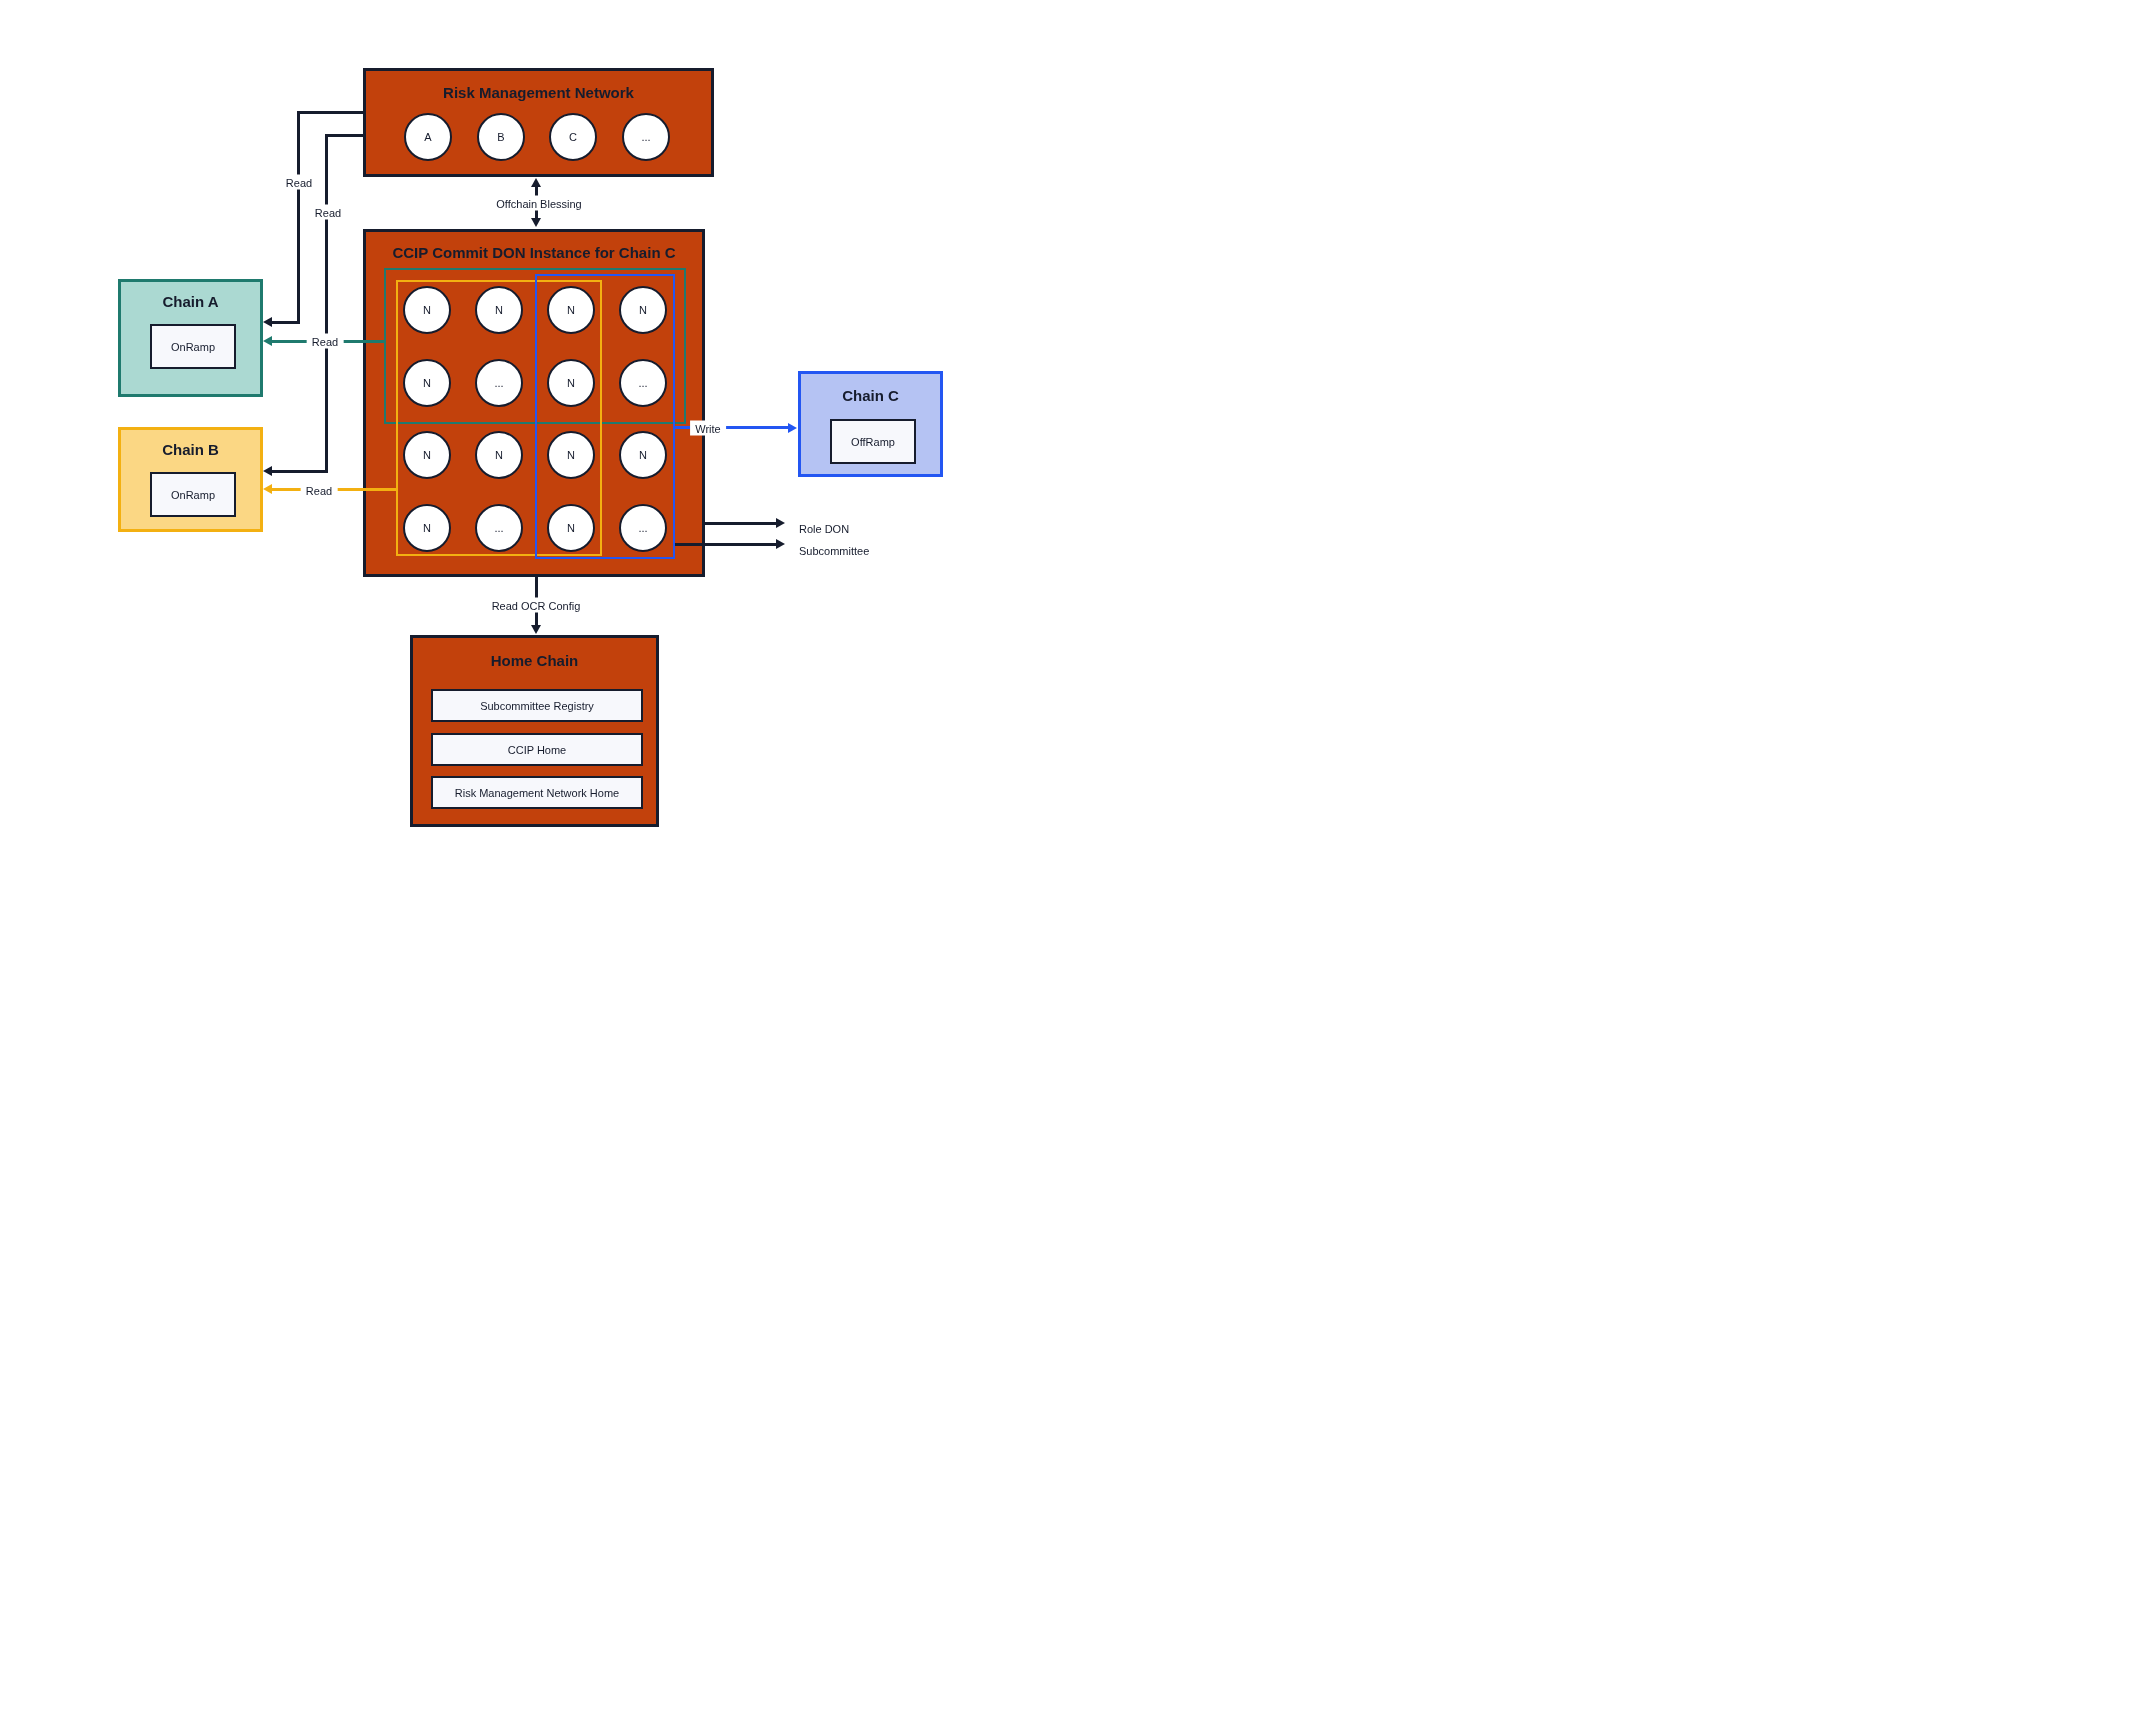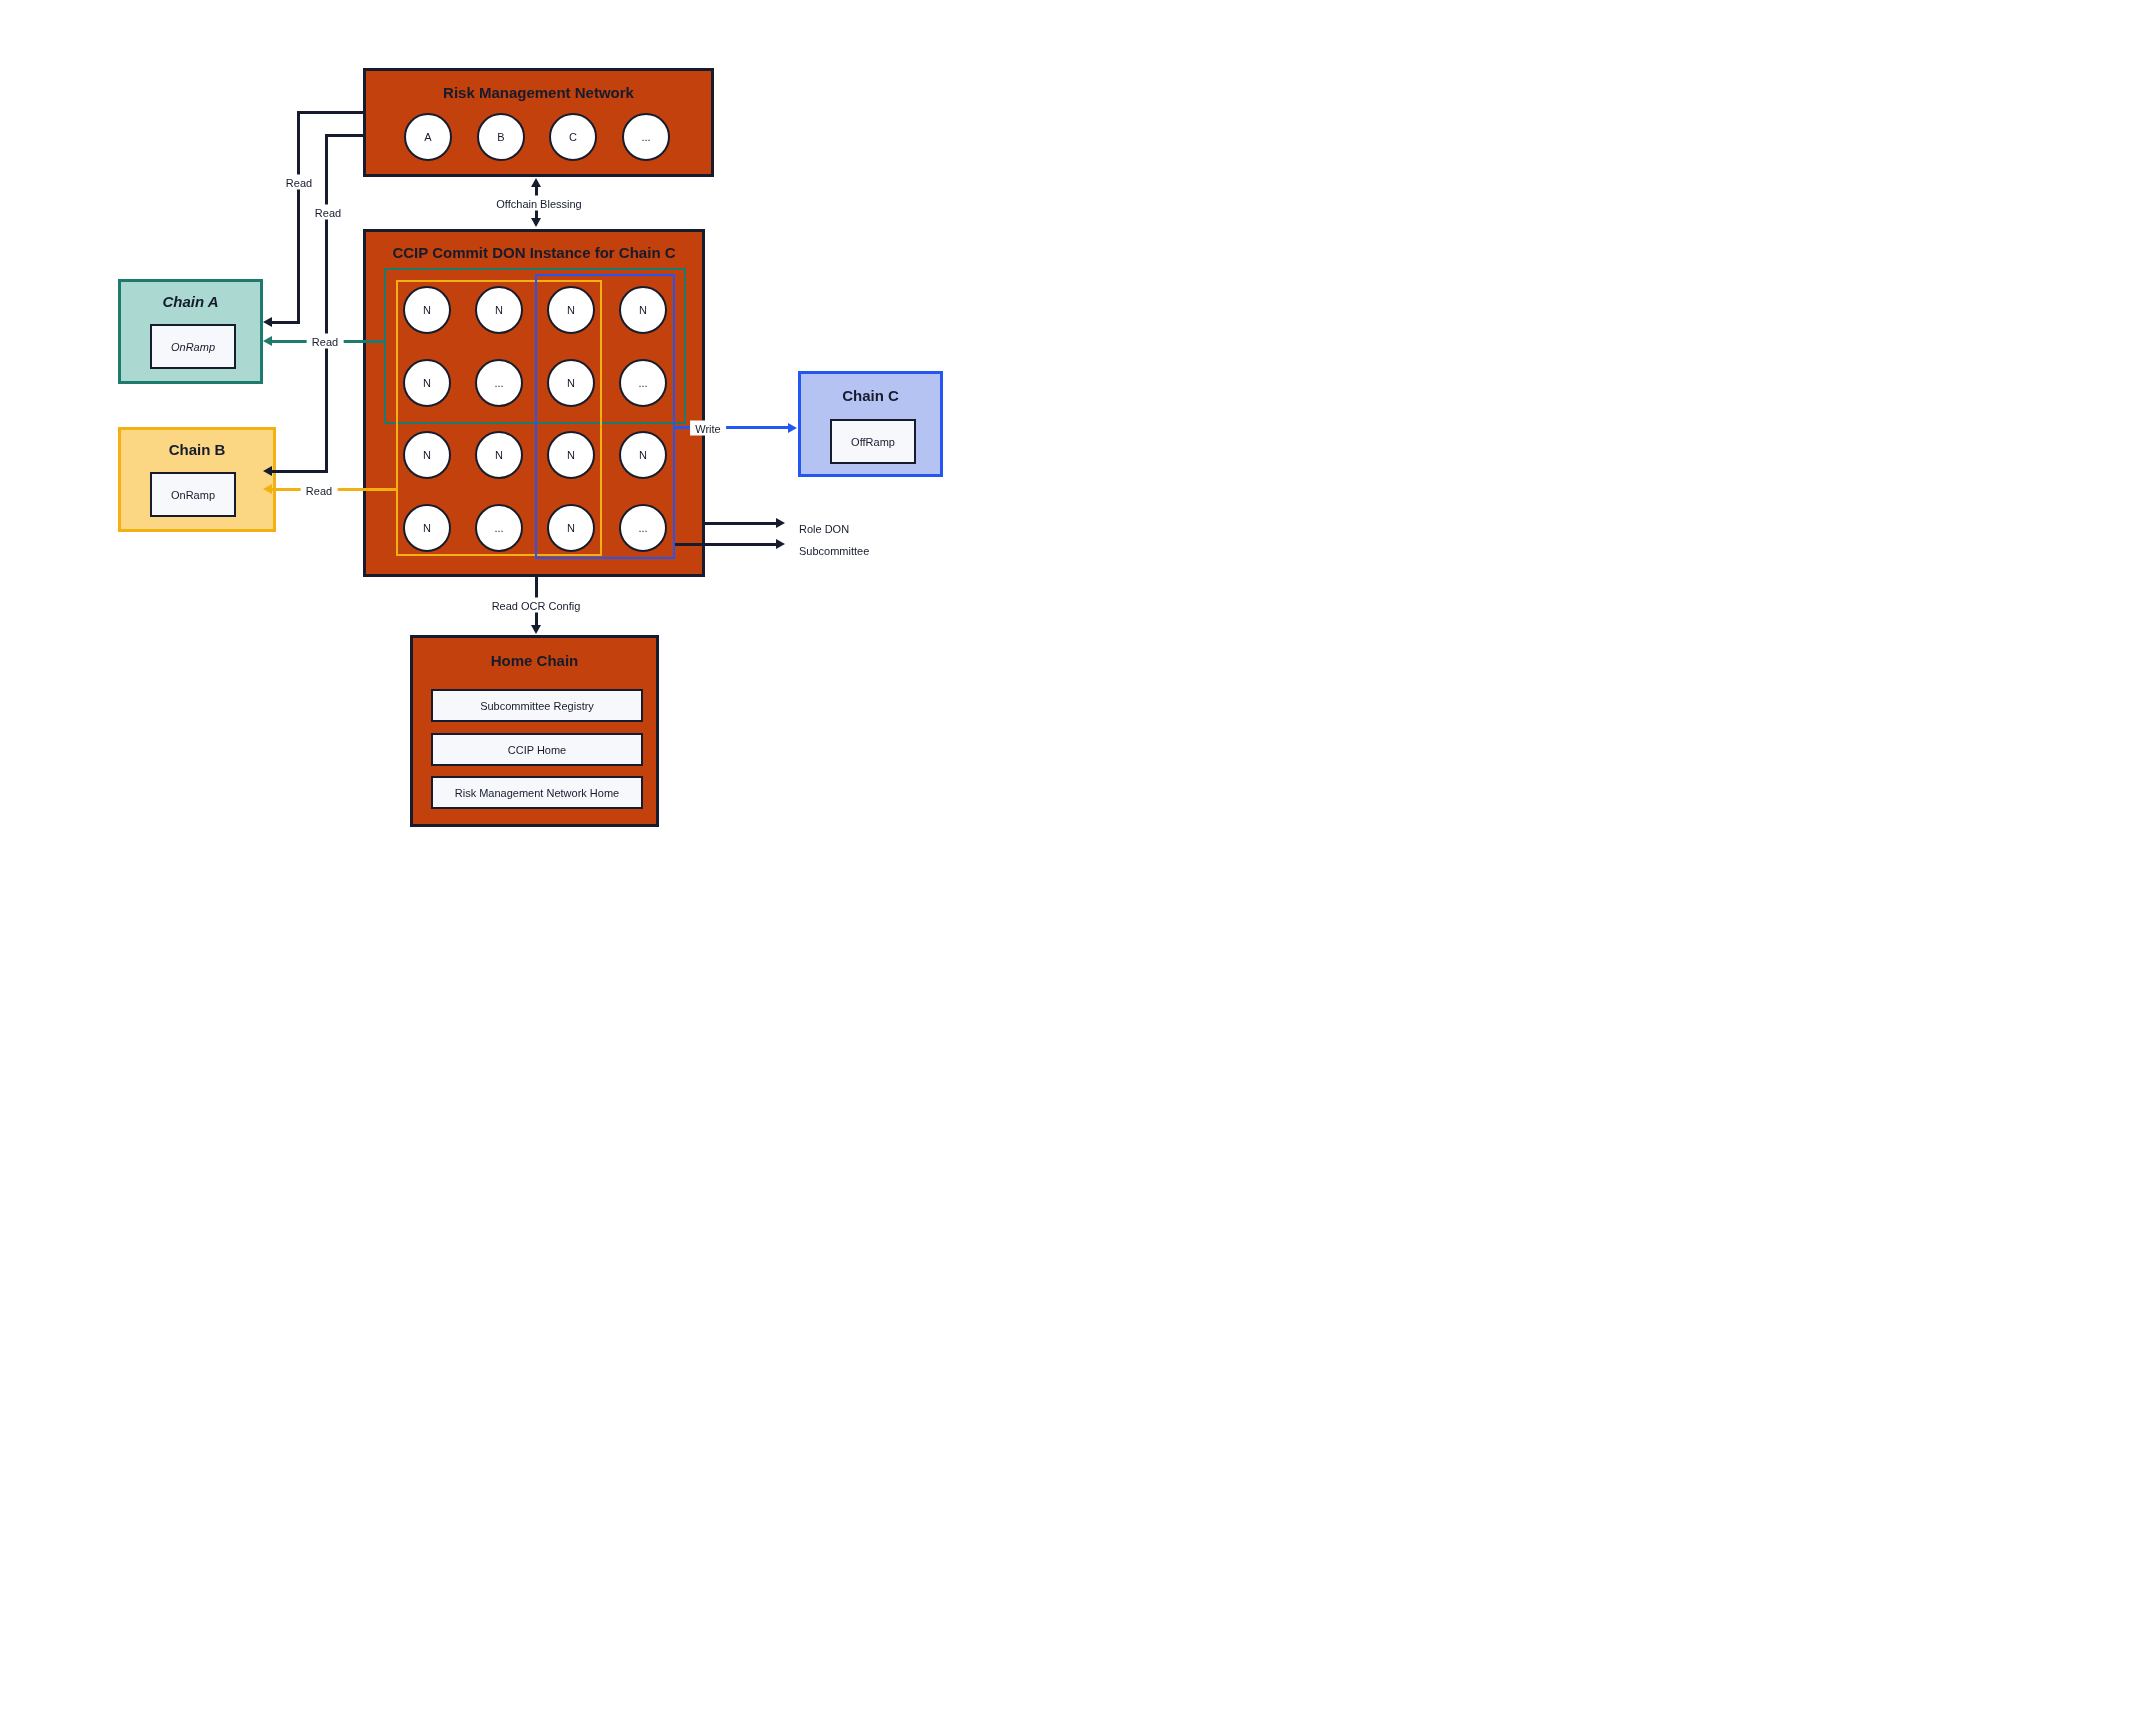--- a/index.html
+++ b/index.html
@@ -112,26 +112,26 @@
   <div class="circle" style="left:475px;top:504px;">
       <span>...</span>
     </div>
   <div class="circle" style="left:547px;top:504px;">
       <span>N</span>
     </div>
   <div class="circle" style="left:619px;top:504px;">
       <span>...</span>
     </div>
 
-  <div class="chain chain-a" style="left:118px;top:279px;width:145px;height:105px;font-style:italic;">
+  <div class="chain chain-a" style="left:118px;top:279px;width:145px;height:118px;">
     <div class="title" style="top:11px;">Chain A</div>
     <div class="contract" style="left:29px;top:42px;width:86px;height:45px;">OnRamp</div>
   </div>
 
-  <div class="chain chain-b" style="left:118px;top:427px;width:158px;height:105px;">
+  <div class="chain chain-b" style="left:118px;top:427px;width:145px;height:105px;">
     <div class="title" style="top:11px;">Chain B</div>
     <div class="contract" style="left:29px;top:42px;width:86px;height:45px;">OnRamp</div>
   </div>
 
   <div class="chain chain-c" style="left:798px;top:371px;width:145px;height:106px;">
     <div class="title" style="top:12.6px;">Chain C</div>
     <div class="contract" style="left:29px;top:45px;width:86px;height:45px;">OffRamp</div>
   </div>
 
   <div class="box" style="left:410px;top:635px;width:249px;height:192px;">

